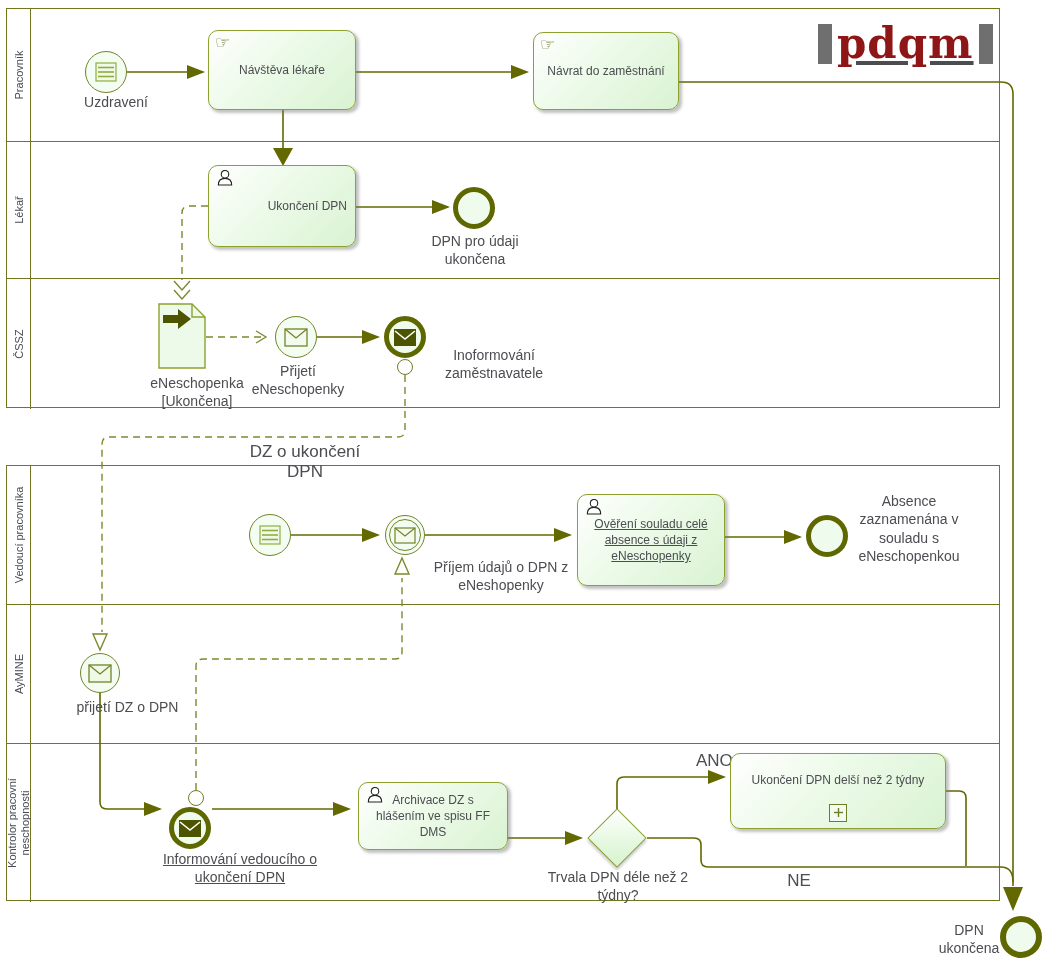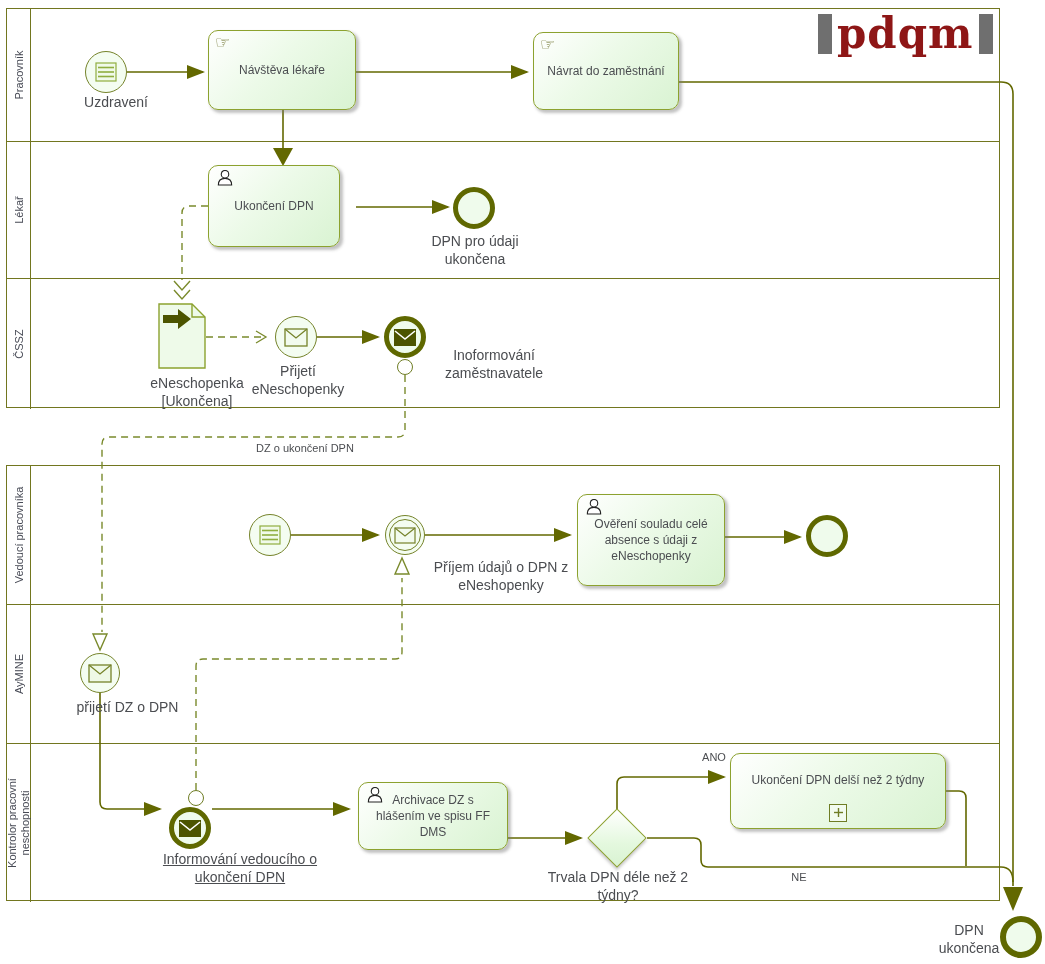--- a/index.html
+++ b/index.html
@@ -30,22 +30,22 @@
   .ev-thick{border:5px solid #5f6800;background:#effbec;}
   .ev-thick-final{border:6px solid #5f6800;background:#effbec;}
   .ev-inner{border:1.5px solid #75832a;border-radius:50%;box-sizing:border-box;
     display:flex;align-items:center;justify-content:center;background:transparent;}
   .dot{position:absolute;border:1.5px solid #6f7d25;border-radius:50%;background:#ffffff;box-sizing:border-box;}
   .gateway{position:absolute;width:42px;height:42px;transform:rotate(45deg);
     border:1.5px solid #8ca22f;box-sizing:border-box;
     background:linear-gradient(135deg,#ffffff 0%,#e4f8de 60%,#d9f3d2 100%);
     box-shadow:2px 2px 3px rgba(120,120,120,.4);}
   .lbl{position:absolute;font-size:14px;line-height:1.32;text-align:center;color:#4b4d51;}
-  .edge-lbl{position:absolute;font-size:11px;color:#4b4d51;text-align:center;}
-  .logo{position:absolute;left:818px;top:14px;display:flex;align-items:flex-end;}
+  .edge-lbl{position:absolute;font-size:17px;color:#4b4d51;text-align:center;}
+  .logo{position:absolute;left:818px;top:24px;display:flex;align-items:flex-end;text-decoration:underline;}
   .logo-bar{width:14px;height:40px;background:#6f6f6f;}
   .logo-text{font-family:"DejaVu Serif","Liberation Serif",serif;font-weight:bold;
     font-size:42px;line-height:40px;color:#8e1616;margin:0 5px;letter-spacing:1px;}
   svg.connectors{position:absolute;left:0;top:0;pointer-events:none;}
   .shape-layer{position:absolute;left:0;top:0;width:100%;height:100%;}
 </style>
 </head>
 <body>
 
 <div id="canvas">
@@ -153,21 +153,21 @@
       <span class="corner-icon hand-glyph">☞</span>
       <span>Návrat do zaměstnání</span>
     </div>
 
     <div class="logo">
       <div class="logo-bar"></div>
       <div class="logo-text">pdqm</div>
       <div class="logo-bar"></div>
     </div>
 
-    <div class="task" style="left:208px;top:165px;width:132px;height:82px;">
+    <div class="task" style="left:208px;top:165px;width:148px;height:82px;justify-content:flex-end;">
       <span class="corner-icon">
         <svg width="20" height="17" viewBox="0 0 24 20">
           <path d="M4,19 C4,13 8,11 12,11 C16,11 20,13 20,19 Z" fill="#ffffff" stroke="#222222" stroke-width="1.3"></path>
           <circle cx="12" cy="6" r="4.5" fill="#ffffff" stroke="#222222" stroke-width="1.3"></circle>
           <path d="M7.5,6 A4.5,4.5 0 0 1 16.5,6 L16.5,4.6 A4.5,3.2 0 0 0 7.5,4.6 Z" fill="#111111"></path>
         </svg>
       </span>
       <span>Ukončení DPN</span>
     </div>
 
@@ -214,32 +214,33 @@
     <div class="event ev-thin" style="left:385px;top:515px;width:40px;height:40px;">
       <div class="ev-inner" style="width:32px;height:32px;">
         <svg width="22" height="17" viewBox="0 0 22 17">
           <rect x="1" y="1" width="20" height="15" fill="#f2fbee" stroke="#75832a" stroke-width="1.2"></rect>
           <path d="M1,1 L11,9 L21,1" fill="none" stroke="#75832a" stroke-width="1.2"></path>
         </svg>
       </div>
     </div>
     <div class="lbl" style="left:410px;top:558px;width:182px;">Příjem údajů o DPN z eNeshopenky</div>
 
-    <div class="task" style="left:577px;top:494px;width:148px;height:92px;">
+    <div class="task" style="left:577px;top:494px;width:148px;height:92px;text-decoration:underline;">
       <span class="corner-icon">
         <svg width="20" height="17" viewBox="0 0 24 20">
           <path d="M4,19 C4,13 8,11 12,11 C16,11 20,13 20,19 Z" fill="#ffffff" stroke="#222222" stroke-width="1.3"></path>
           <circle cx="12" cy="6" r="4.5" fill="#ffffff" stroke="#222222" stroke-width="1.3"></circle>
           <path d="M7.5,6 A4.5,4.5 0 0 1 16.5,6 L16.5,4.6 A4.5,3.2 0 0 0 7.5,4.6 Z" fill="#111111"></path>
         </svg>
       </span>
       <span>Ověření souladu celé absence s údaji z eNeschopenky</span>
     </div>
 
     <div class="event ev-thick" style="left:806px;top:515px;width:42px;height:42px;"></div>
+    <div class="lbl" style="left:850px;top:492px;width:118px;">Absence zaznamenána v souladu s eNeschopenkou</div>
 
     <div class="event ev-thin" style="left:80px;top:653px;width:40px;height:40px;">
       <svg width="24" height="19" viewBox="0 0 24 19">
         <rect x="1" y="1" width="22" height="17" fill="#eef9e6" stroke="#75832a" stroke-width="1.3"></rect>
         <path d="M1,1 L12,10 L23,1" fill="none" stroke="#75832a" stroke-width="1.3"></path>
       </svg>
     </div>
     <div class="lbl" style="left:55px;top:698px;width:145px;">přijetí DZ o DPN</div>
 
     <div class="event ev-thick" style="left:169px;top:807px;width:42px;height:42px;">

